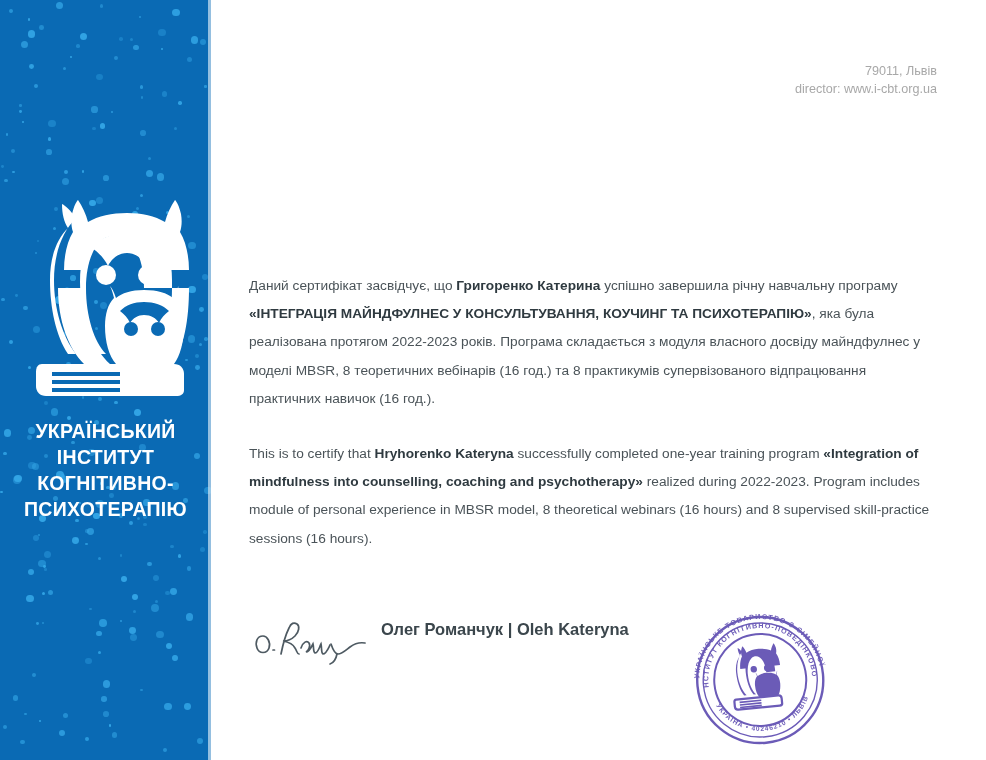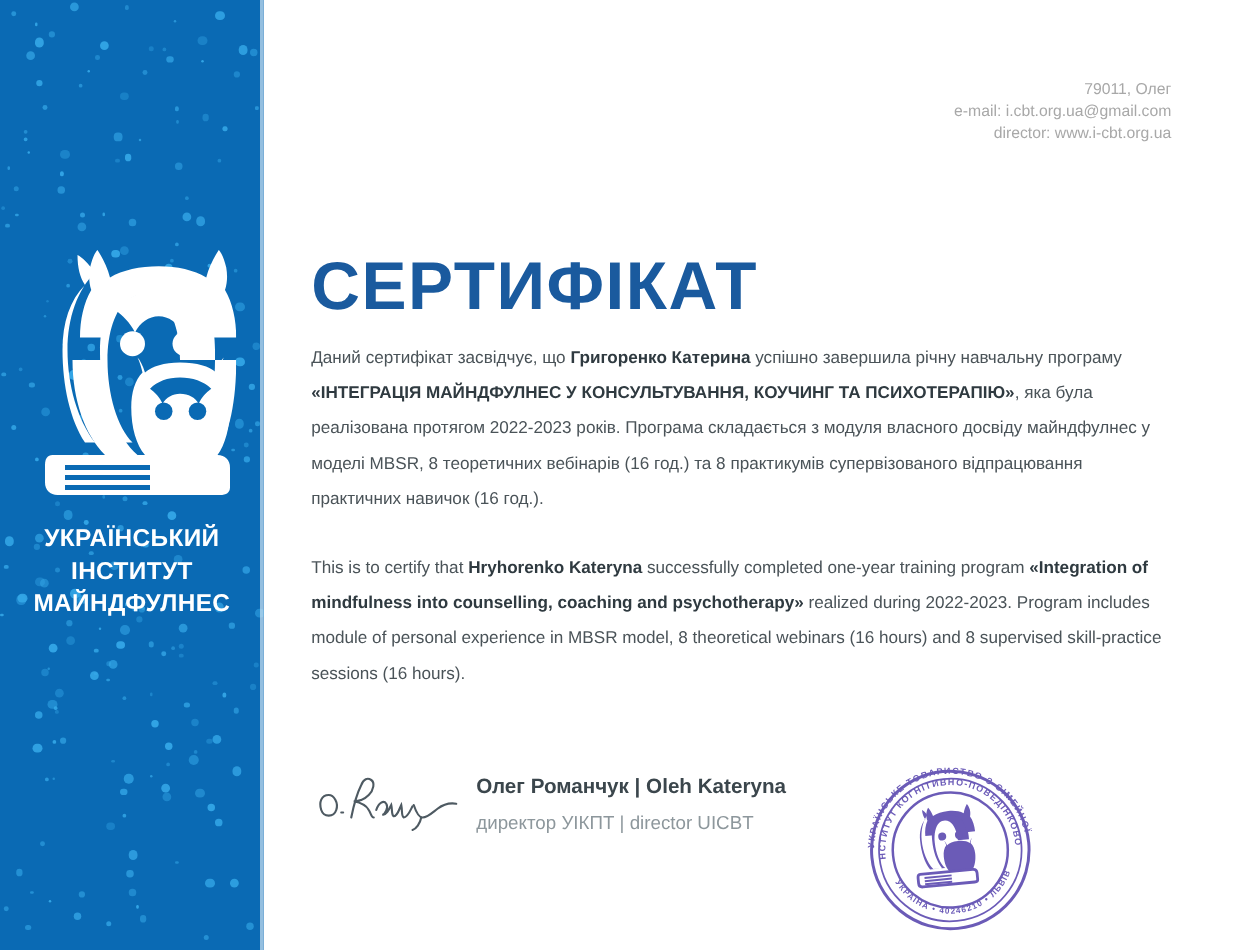--- a/index.html
+++ b/index.html
@@ -451,33 +451,32 @@
           <path d="M28 176 L96 176 L96 180 L28 180 Z
                    M28 184 L96 184 L96 188 L28 188 Z
                    M28 192 L96 192 L96 196 L28 196 Z" fill="#0a6ab4"></path>
         </g>
       </svg>
     </div>
 
     <div class="sidebar-title">
       <div>УКРАЇНСЬКИЙ</div>
       <div>ІНСТИТУТ</div>
-      <div>МАЙНДФУЛНЕС</div>
+      <div>КОГНІТИВНО-</div>
+      <div>ПСИХОТЕРАПІЮ</div>
     </div>
 
     <div class="sidebar-edge"></div>
   </div>
 
   <div class="contact">
-    <div>79011, Олег</div>
-    <div>e-mail: i.cbt.org.ua@gmail.com</div>
+    <div>79011, Львів</div>
     <div>director: www.i-cbt.org.ua</div>
   </div>
 
-  <div class="cert-title">СЕРТИФІКАТ</div>
 
   <div class="para para-uk"><span>Даний сертифікат засвідчує, що </span><b>Григоренко Катерина</b><span>  успішно завершила річну навчальну програму </span><b>«ІНТЕГРАЦІЯ МАЙНДФУЛНЕС У КОНСУЛЬТУВАННЯ, КОУЧИНГ ТА ПСИХОТЕРАПІЮ»</b><span>, яка була реалізована протягом 2022-2023 років. Програма складається з модуля власного досвіду майндфулнес у моделі MBSR, 8 теоретичних вебінарів (16  год.) та 8 практикумів супервізованого відпрацювання практичних навичок (16 год.).</span></div>
 
   <div class="para para-en"><span>This is to certify that </span><b>Hryhorenko Kateryna</b><span> successfully completed one-year training program </span><b>«Integration of mindfulness into counselling, coaching and psychotherapy»</b><span> realized during 2022-2023. Program includes module of personal experience in MBSR model, 8 theoretical webinars (16 hours) and 8 supervised skill-practice sessions (16 hours).</span></div>
 
   <div class="sign-wrap">
     <div class="sign-mark">
       <svg viewBox="0 0 120 60" xmlns="http://www.w3.org/2000/svg">
         <g fill="none" stroke="#4e5a62" stroke-width="1.7" stroke-linecap="round">
           <path d="M10 26 C4 26 2 32 4 38 C6 44 14 44 16 38 C18 32 14 26 10 26 Z"></path>
@@ -489,21 +488,20 @@
                    C56 42 58 38 60 34 C61 38 60 42 62 43
                    C65 43 66 38 68 34 C69 39 68 43 70 44
                    C73 44 75 39 77 35"></path>
           <path d="M78 34 C80 40 82 44 85 44 C89 44 93 40 97 37
                    C101 34 106 32 112 33"></path>
           <path d="M84 44 C83 49 80 53 77 54"></path>
         </g>
       </svg>
     </div>
     <div class="sign-name">Олег Романчук | Oleh Kateryna</div>
-    <div class="sign-role">директор УІКПТ  |  director UICBT</div>
   </div>
 
   <div class="stamp">
     <svg viewBox="0 0 162 155" xmlns="http://www.w3.org/2000/svg">
       <defs>
         <path id="arcOuter" d="M 20 80 A 61 61 0 0 1 142 80"></path>
         <path id="arcInner" d="M 29 80 A 52 52 0 0 1 133 80"></path>
         <path id="arcBottom" d="M 30 80 A 51 51 0 0 0 132 80"></path>
       </defs>
       <g opacity="0.82">

